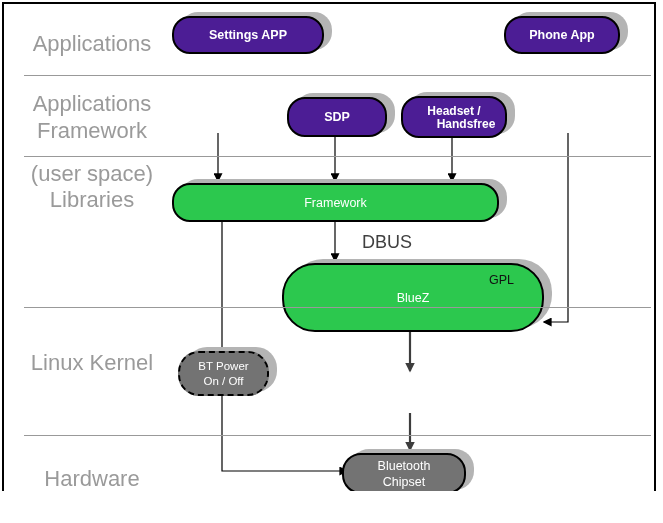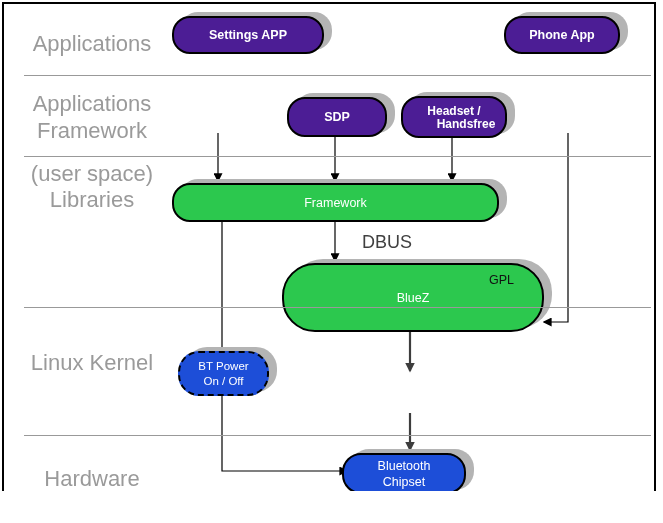--- a/index.html
+++ b/index.html
@@ -9,21 +9,21 @@
          border:2px solid #000;z-index:1;}
   .wires{position:absolute;left:0;top:0;width:663px;height:523px;z-index:2;}
   .divider{position:absolute;left:24px;width:627px;height:1px;background:#999;z-index:6;}
   .layer-label{position:absolute;left:8px;width:168px;text-align:center;
          color:#9a9a9a;font-size:22px;line-height:26px;z-index:3;}
   .pill{position:absolute;display:flex;flex-direction:column;align-items:center;
         justify-content:center;text-align:center;color:#fff;z-index:4;
         box-shadow:8px -4px 0 #b4b4b4;}
   .blue{background:#4c1d95;border:2px solid #000;border-radius:18px;font-size:12.5px;font-weight:bold;}
   .green{background:#2cc84e;border:2px solid #000;font-size:12.5px;}
-  .red{background:#1d4ed8;border:2px solid #000;font-size:12.5px;}
+  .red{background:#737373;border:2px solid #000;font-size:12.5px;}
   .dashed{border-style:dashed;}
   .small-line{font-size:12px;line-height:12px;margin-left:24px;}
   .two-line{line-height:15px;font-size:11.5px;}
   .edge-label{position:absolute;color:#404040;font-size:18px;z-index:5;margin-left:20px;}
   .badge{position:absolute;right:28px;top:8px;color:#111;font-size:12.5px;text-align:center;}
 </style>
 </head>
 <body>
 
 <div class="stage">

